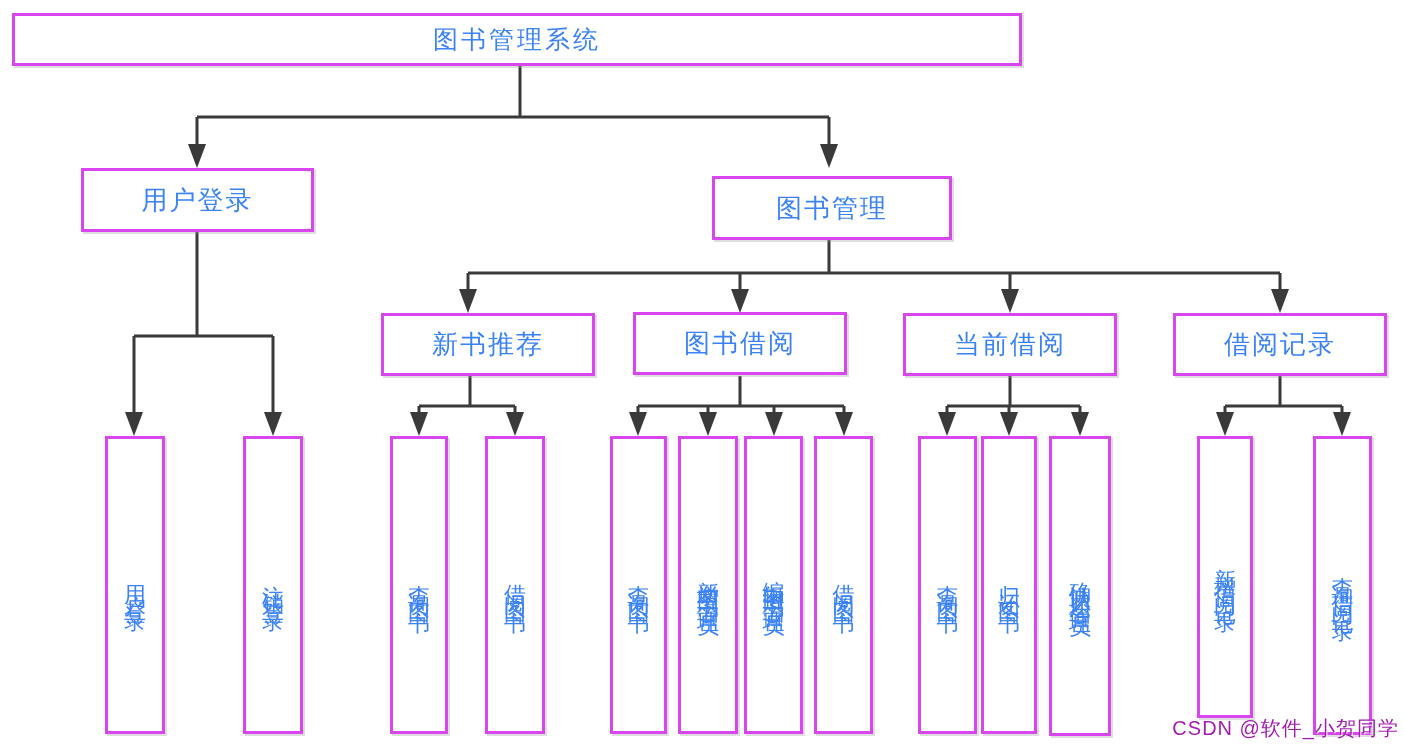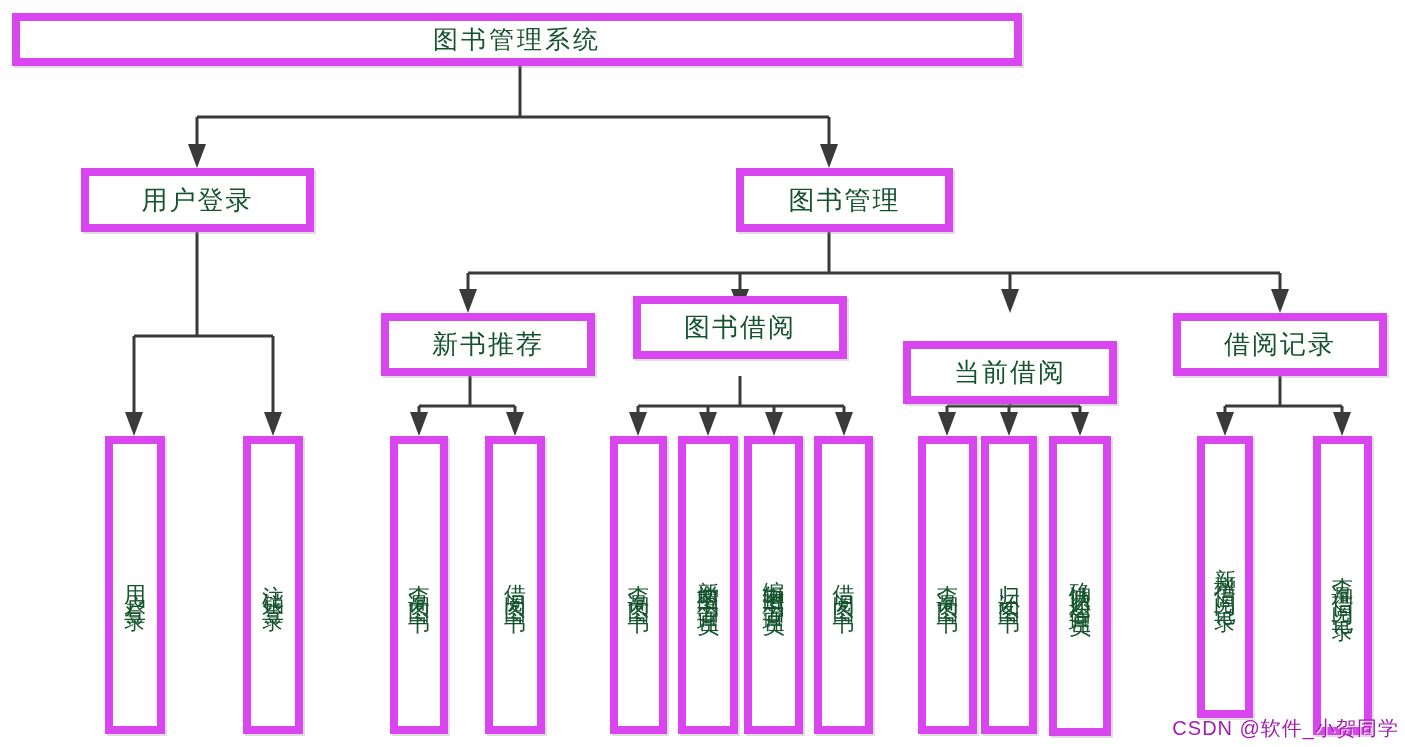--- a/index.html
+++ b/index.html
@@ -17,26 +17,26 @@
   }
   #connectors {
     position: absolute;
     left: 0; top: 0;
     width: 1405px;
     height: 747px;
   }
   .node {
     position: absolute;
     box-sizing: border-box;
-    border: 8px solid #d946ef;
+    border: 3px solid #d946ef;
     background: #ffffff;
     display: flex;
     align-items: center;
     justify-content: center;
-    color: #14532d;
+    color: #3b82f6;
     text-align: center;
     box-shadow: 2px 2px 0 rgba(160,160,160,0.35);
   }
   .node.h {
     font-size: 26px;
     letter-spacing: 2px;
     white-space: nowrap;
   }
   .node.root {
     font-size: 25px;
@@ -107,25 +107,25 @@
       <polygon points="1000,412 1018,412 1009,436"></polygon>
       <polygon points="1071,412 1089,412 1080,436"></polygon>
       <polygon points="1216,412 1234,412 1225,436"></polygon>
       <polygon points="1333,412 1351,412 1342,436"></polygon>
     </g>
   </svg>
 
   <div class="node h root" style="left:12px; top:13px; width:1010px; height:53px;">图书管理系统</div>
 
   <div class="node h" style="left:81px; top:168px; width:233px; height:64px;">用户登录</div>
-  <div class="node h" style="left:712px; top:168px; width:217px; height:64px;margin-left:24px;">图书管理</div>
+  <div class="node h" style="left:712px; top:176px; width:240px; height:64px;">图书管理</div>
 
   <div class="node h" style="left:381px; top:313px; width:214px; height:63px;">新书推荐</div>
-  <div class="node h" style="left:633px; top:296px; width:214px; height:63px;">图书借阅</div>
-  <div class="node h" style="left:903px; top:313px; width:214px; height:63px;margin-top:28px;">当前借阅</div>
+  <div class="node h" style="left:633px; top:312px; width:214px; height:63px;">图书借阅</div>
+  <div class="node h" style="left:903px; top:313px; width:214px; height:63px;">当前借阅</div>
   <div class="node h" style="left:1173px; top:313px; width:214px; height:63px;">借阅记录</div>
 
   <div class="node v" style="left:105px; top:436px; width:60px; height:298px;">用户登录</div>
   <div class="node v" style="left:243px; top:436px; width:60px; height:298px;">注销登录</div>
 
   <div class="node v" style="left:390px; top:436px; width:58px; height:298px;">查询图书</div>
   <div class="node v" style="left:485px; top:436px; width:60px; height:298px;">借阅图书</div>
 
   <div class="node v" style="left:610px; top:436px; width:57px; height:298px;">查询图书</div>
   <div class="node v long" style="left:678px; top:436px; width:60px; height:298px;">新增图书（管理员）</div>

